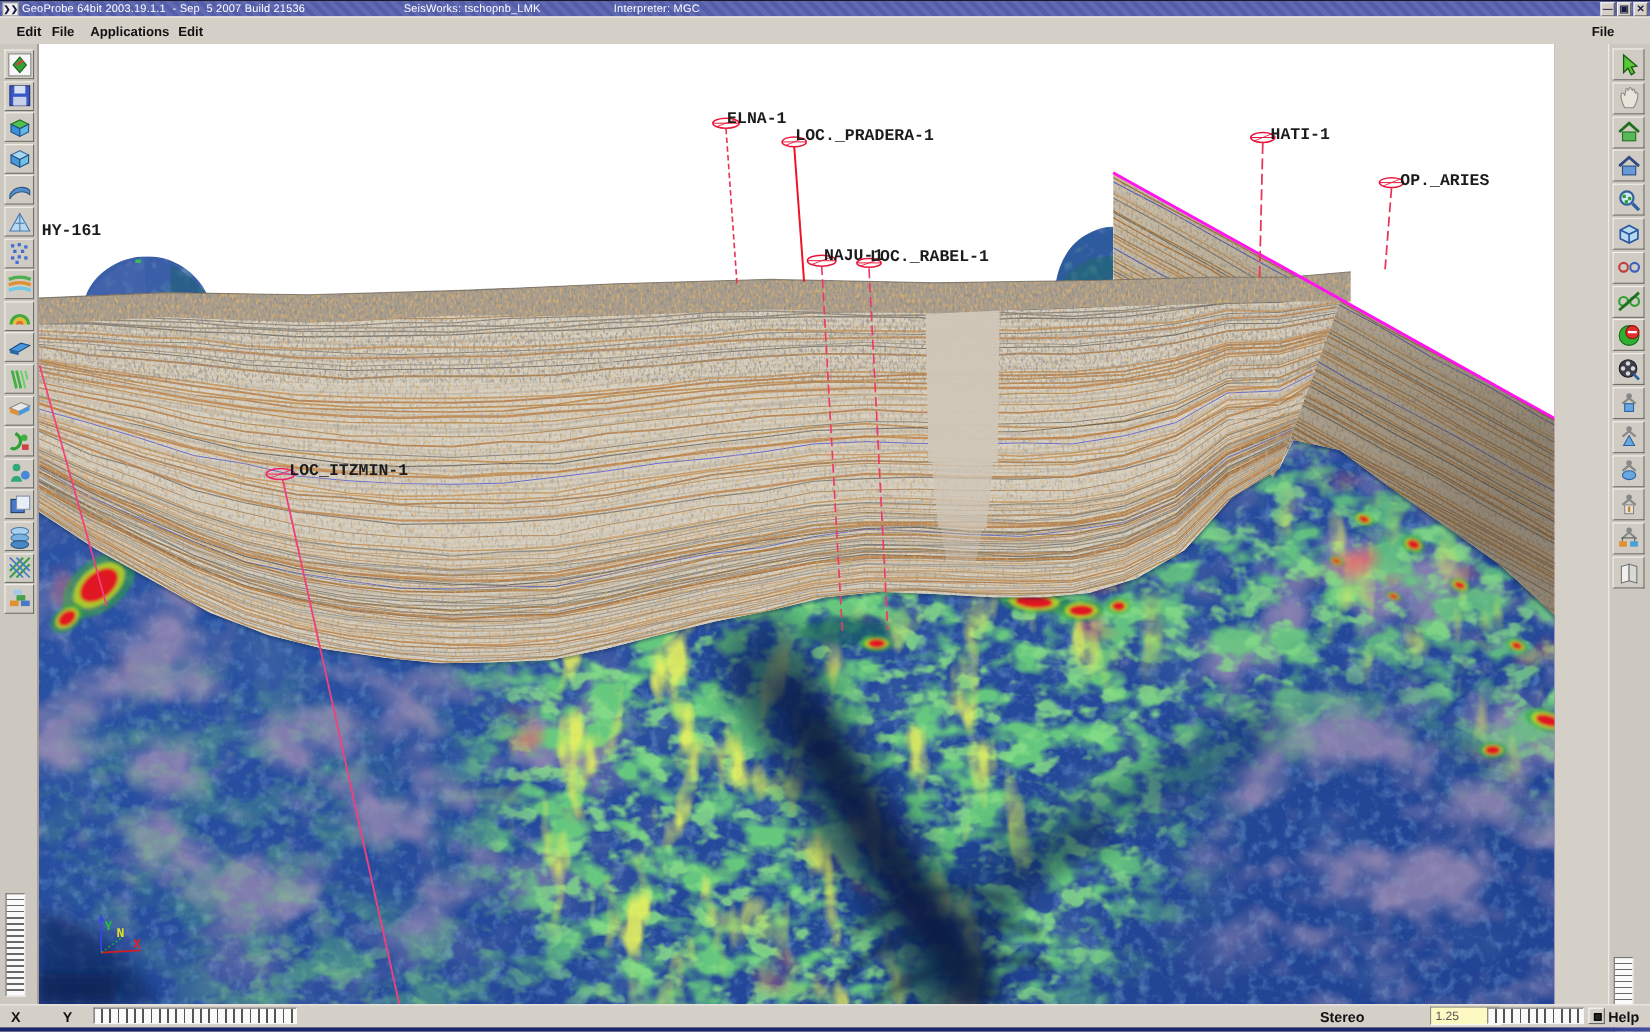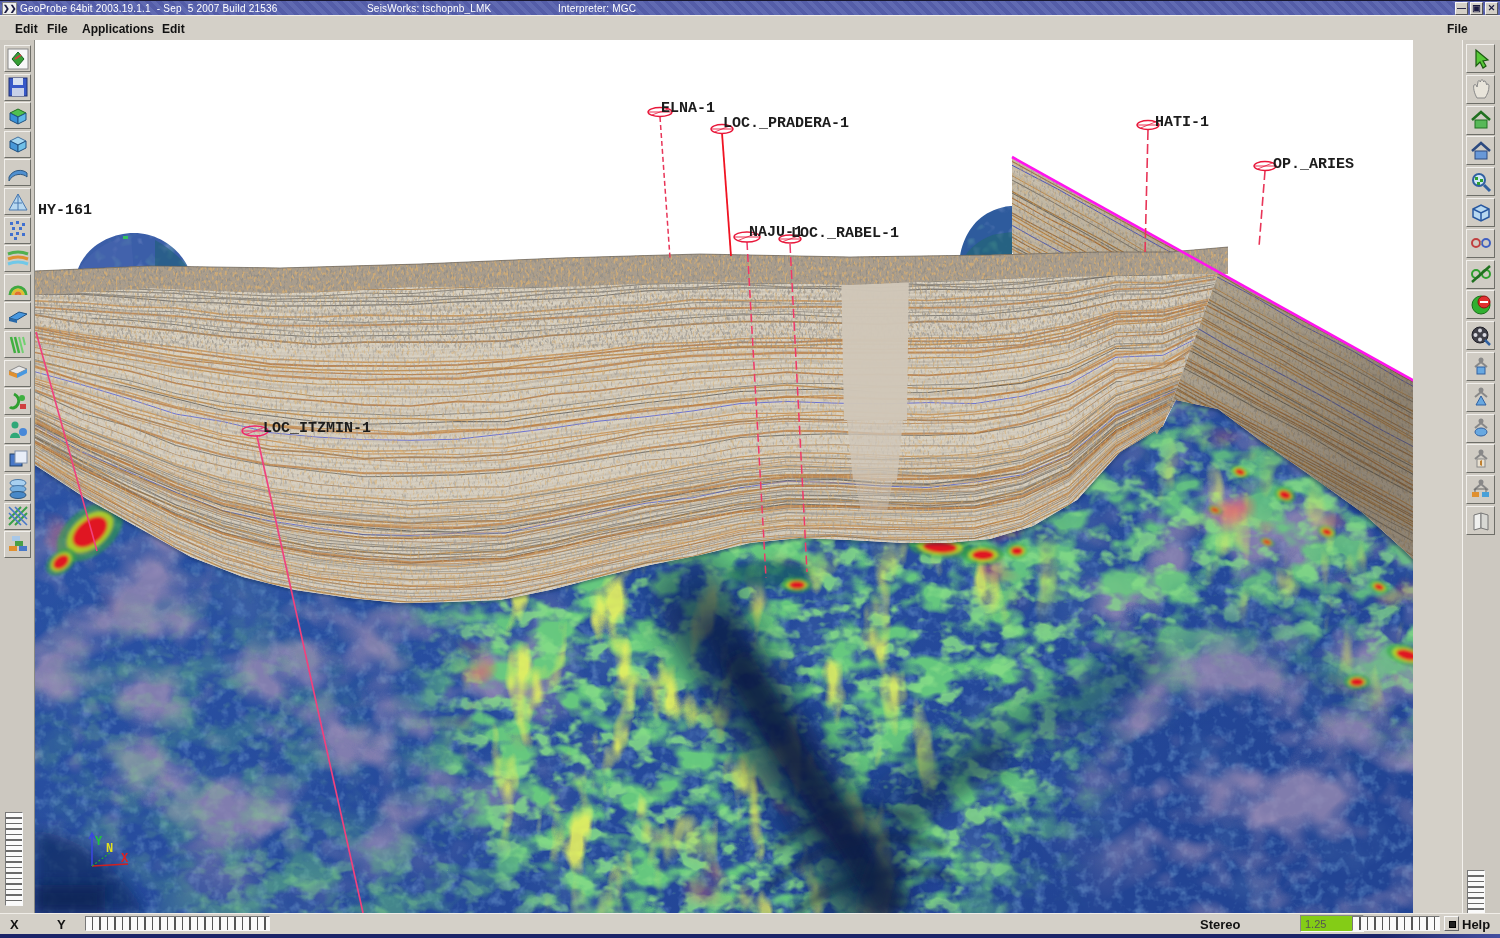--- a/index.html
+++ b/index.html
@@ -21,21 +21,21 @@
 .tbtn{position:absolute;background:#d0ccc4;border:1px solid;border-color:#f2f0ec #6e6e68 #6e6e68 #f2f0ec;
  display:flex;align-items:center;justify-content:center}
 #canvas{position:absolute;left:35px;top:40px;width:1378px;height:873px;background:#be185d;overflow:hidden}
 .vslider{position:absolute;width:18px;height:94px;background:repeating-linear-gradient(0deg,#fafafa 0 4px,#6a6a6a 4px 5.5px);
  border:1px solid;border-color:#777 #f8f8f8 #f8f8f8 #777}
 #bottombar{position:absolute;left:0;top:913px;width:1500px;height:21px;background:#d4d0c8;
  border-top:1px solid #f0ede8;font-size:13px;font-weight:bold;color:#111}
 #bottombar span{position:absolute;top:3px}
 .hslider{position:absolute;top:2px;height:15px;background:repeating-linear-gradient(90deg,#fafafa 0 6px,#555 6px 7.5px);
  border:1px solid;border-color:#777 #f8f8f8 #f8f8f8 #777}
-#stereobox{position:absolute;left:1300px;top:1px;width:64px;height:17px;background:#84cc16;
+#stereobox{position:absolute;left:1300px;top:1px;width:64px;height:17px;background:#fef9c3;
  border:1px solid;border-color:#888 #f8f8f8 #f8f8f8 #888;font-size:11px;font-weight:normal;
  color:#555;padding-left:4px;line-height:16px}
 #dotbtn{position:absolute;left:1444px;top:2px;width:15px;height:15px;background:#d4d0c8;
  border:1px solid;border-color:#f8f8f8 #666 #666 #f8f8f8}
 #dotbtn::after{content:"";position:absolute;left:4px;top:4px;width:5px;height:5px;background:#222;border:1px solid #000}
 #bottomstrip{position:absolute;left:0;top:934px;width:1500px;height:4px;
  background:linear-gradient(90deg,#1b2468 0 92%,#4450a0)}
 </style></head>
 <body>
 <div id="titlebar">

